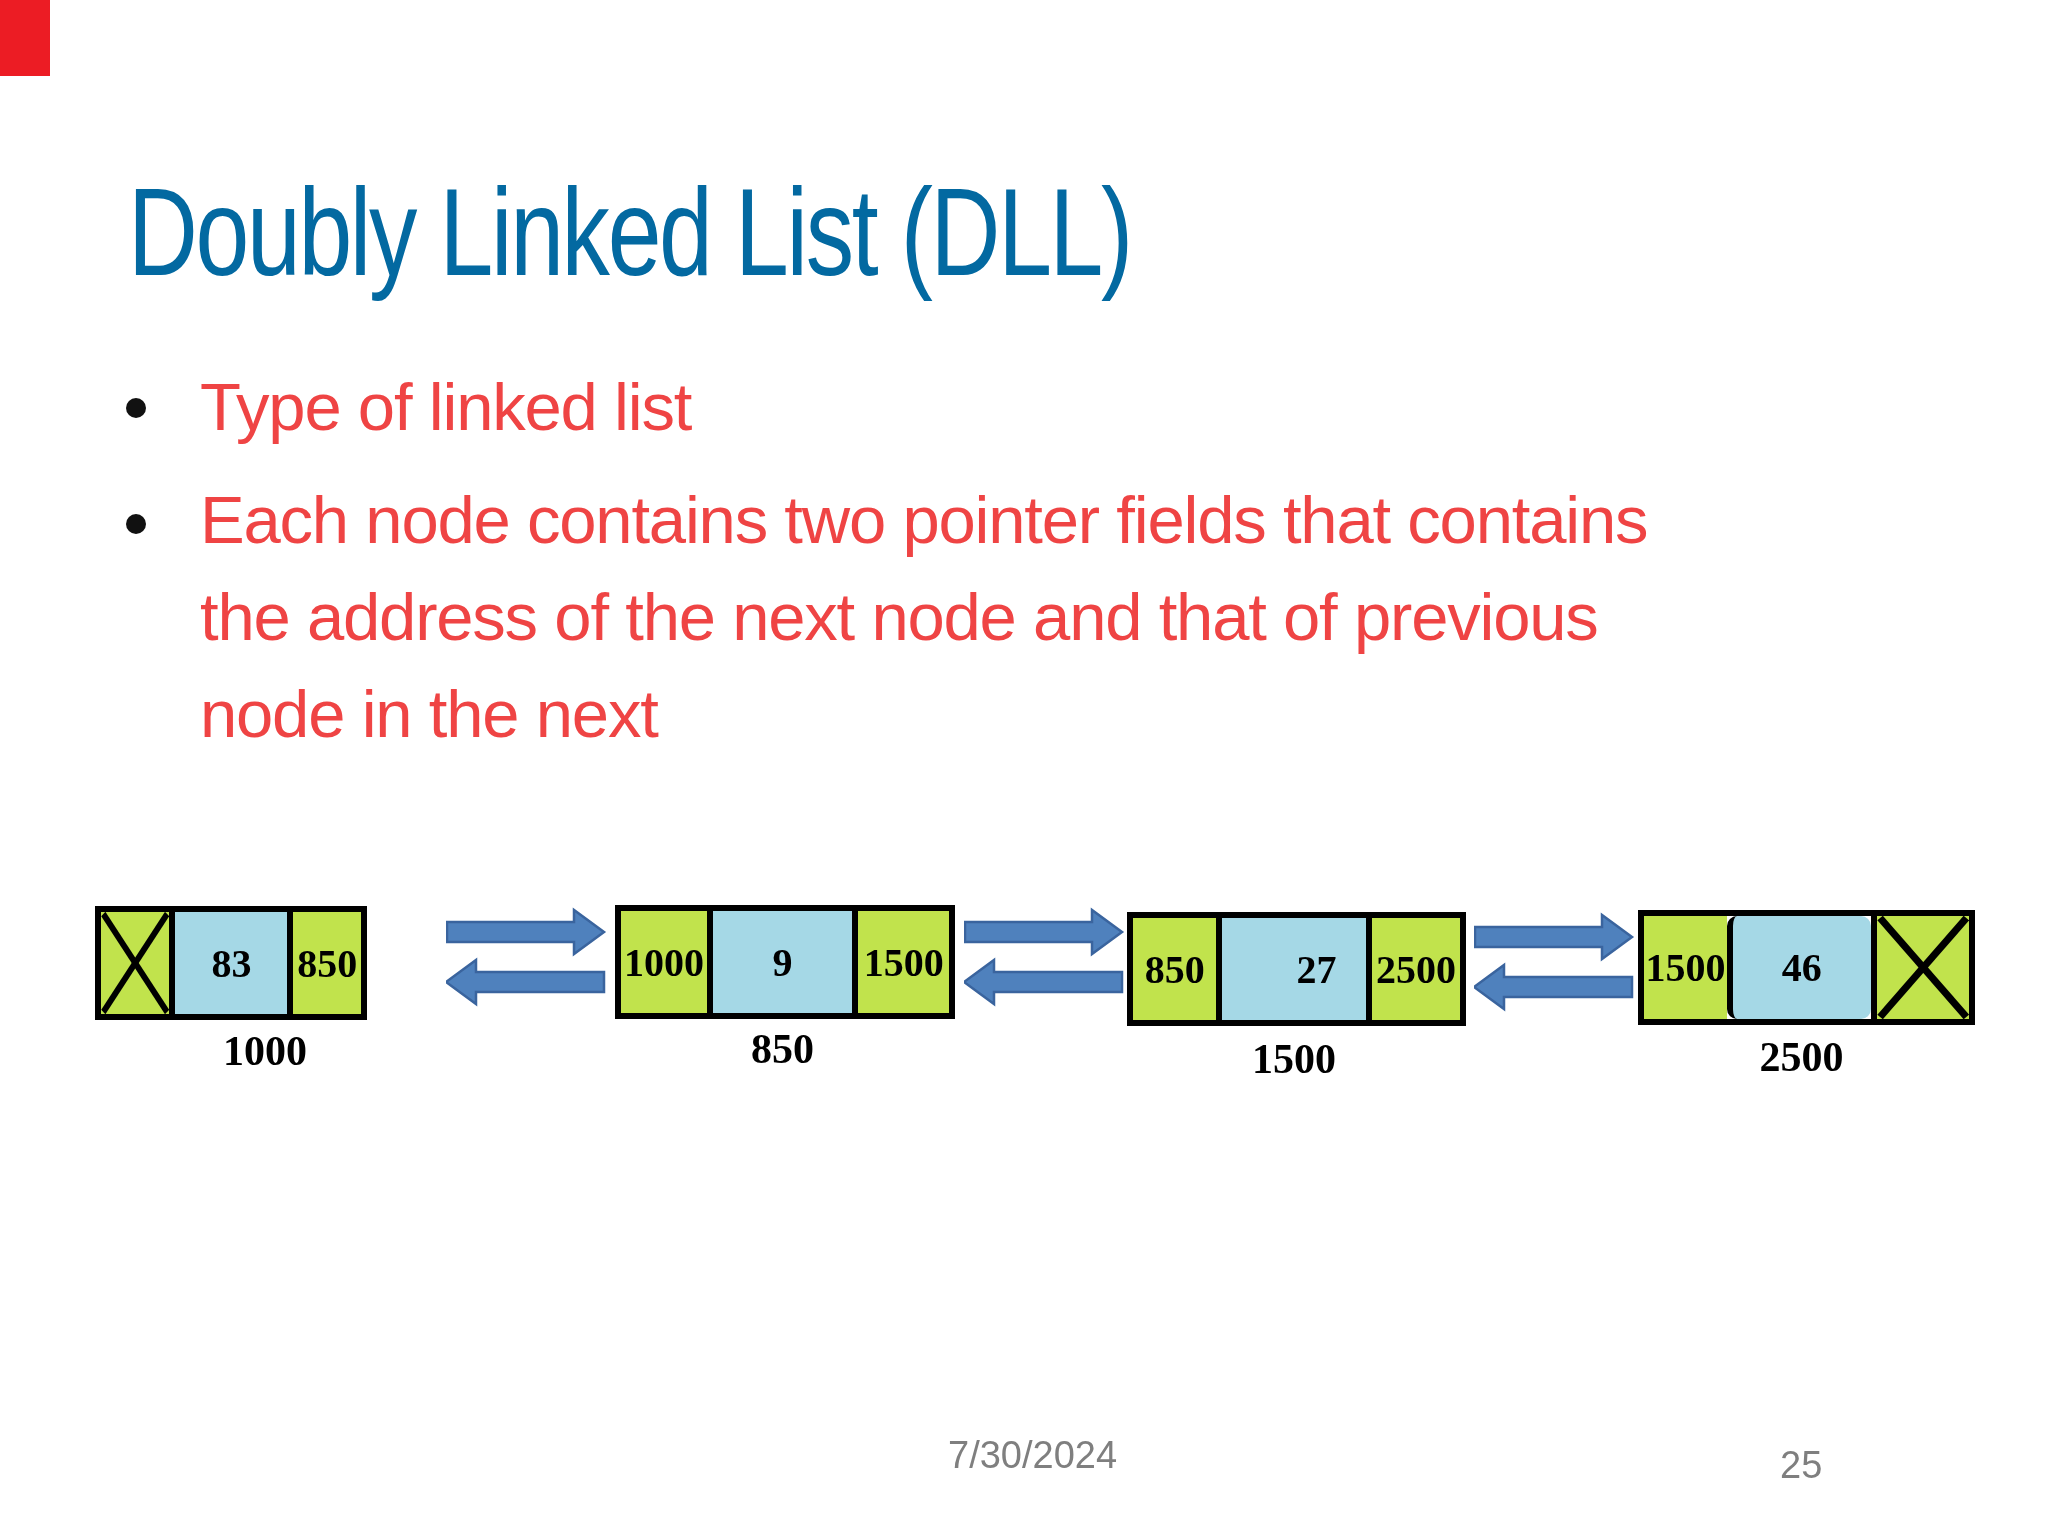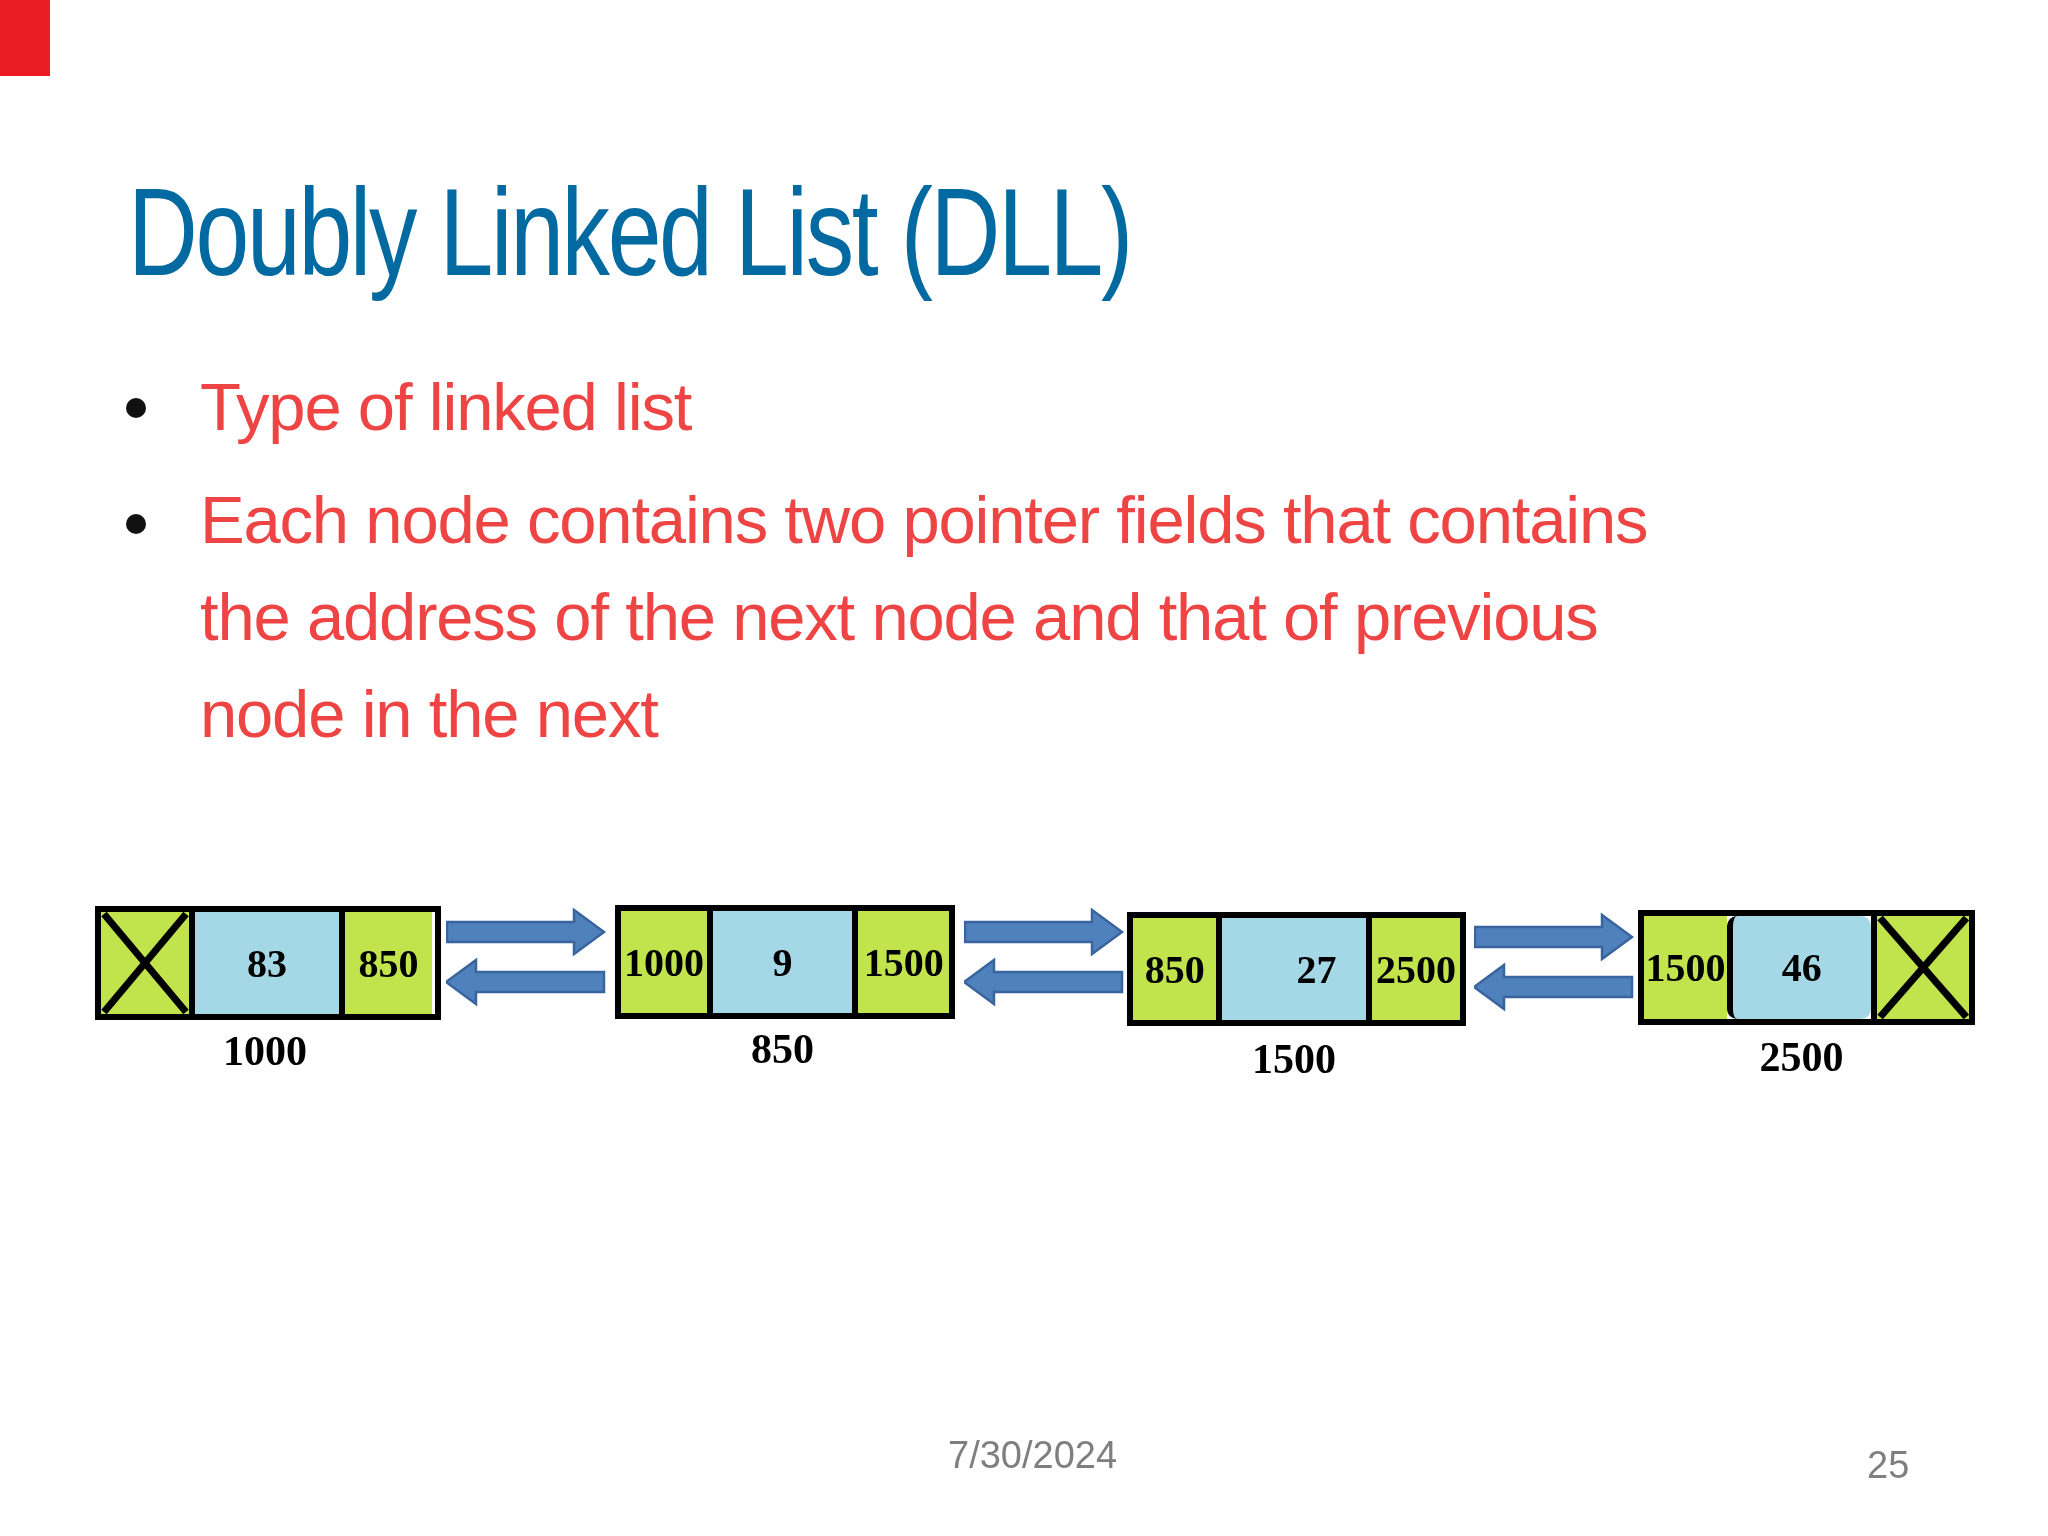--- a/index.html
+++ b/index.html
@@ -37,21 +37,21 @@
   .cell{
     box-sizing:border-box;height:100%;display:flex;align-items:center;justify-content:center;
     overflow:hidden;position:relative;
     font-family:"Liberation Serif",serif;font-weight:bold;font-size:40px;color:#000;
   }
   .cell.mid,.cell.last{border-left:6px solid #000;}
   .cell.ptr{background:#c1e34c;}
   .cell.data{background:#a5d8e6;}
   .xmark{position:absolute;left:0;top:0;width:100%;height:100%;}
 
-  #node1{left:95px;top:906px;width:346px;height:114px;}
+  #node1{left:95px;top:906px;width:272px;height:114px;}
   #node1 .c1{width:88px;} #node1 .c2{width:150px;} #node1 .c3{width:93px;}
   #node2{left:615px;top:905px;width:340px;height:114px;}
   #node2 .c1{width:89px;} #node2 .c2{width:151px;} #node2 .c3{width:100px;}
   #node3{left:1127px;top:912px;width:339px;height:114px;}
   #node3 .c1{width:87px;} #node3 .c2{width:154px;padding-left:45px;} #node3 .c3{width:98px;}
   #node4{left:1638px;top:910px;width:337px;height:115px;}
   #node4 .c1{width:86px;} #node4 .c2{width:149px;border-radius:10px;} #node4 .c3{width:102px;}
 
   
   .addr{
@@ -65,21 +65,21 @@
 
   
   .arrow{width:170px;height:50px;}
   #arr1r{left:446px;top:907px;} #arr1l{left:446px;top:957px;}
   #arr2r{left:964px;top:907px;} #arr2l{left:964px;top:957px;}
   #arr3r{left:1474px;top:912px;} #arr3l{left:1474px;top:962px;}
 
   
   .footer-text{color:#7f7f7f;font-size:38px;line-height:1;}
   #footer-date{left:948px;top:1436px;text-align:right;}
-  #footer-page{left:1867px;top:1446px;}
+  #footer-page{left:1780px;top:1446px;}
 </style>
 </head>
 <body>
 
 <div class="abs" id="corner-mark"></div>
 
 <div class="abs" id="title">
   <span class="squeeze">Doubly Linked List (DLL)</span>
 </div>
 

